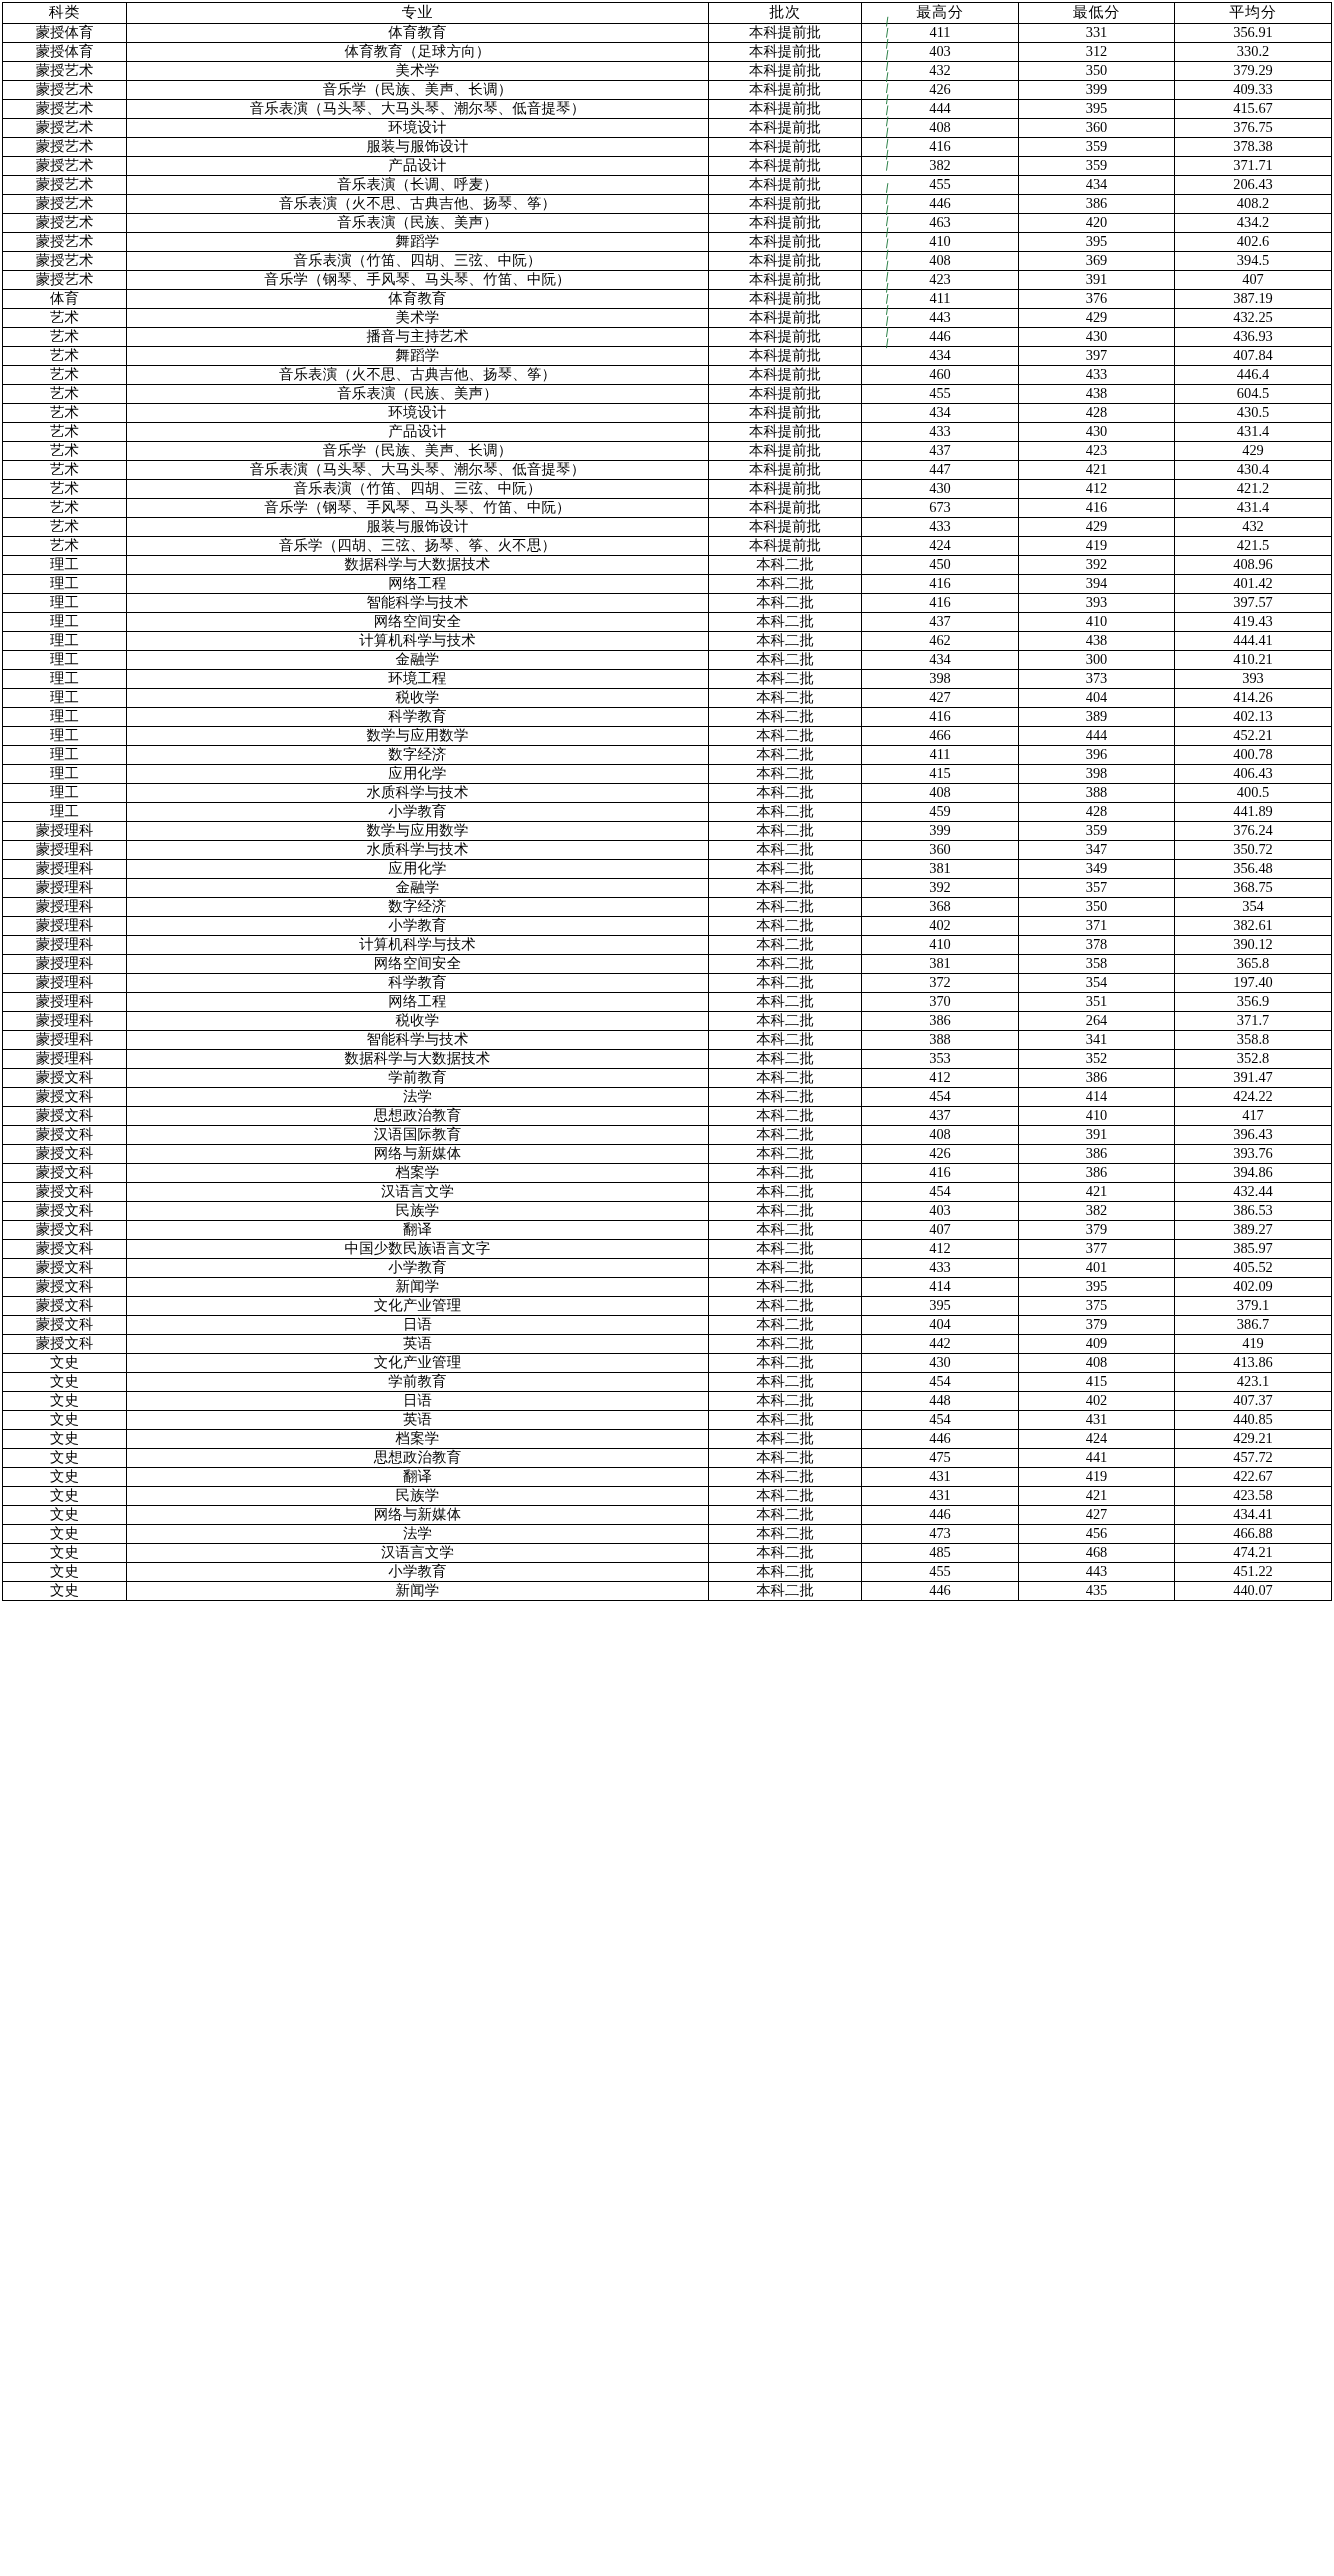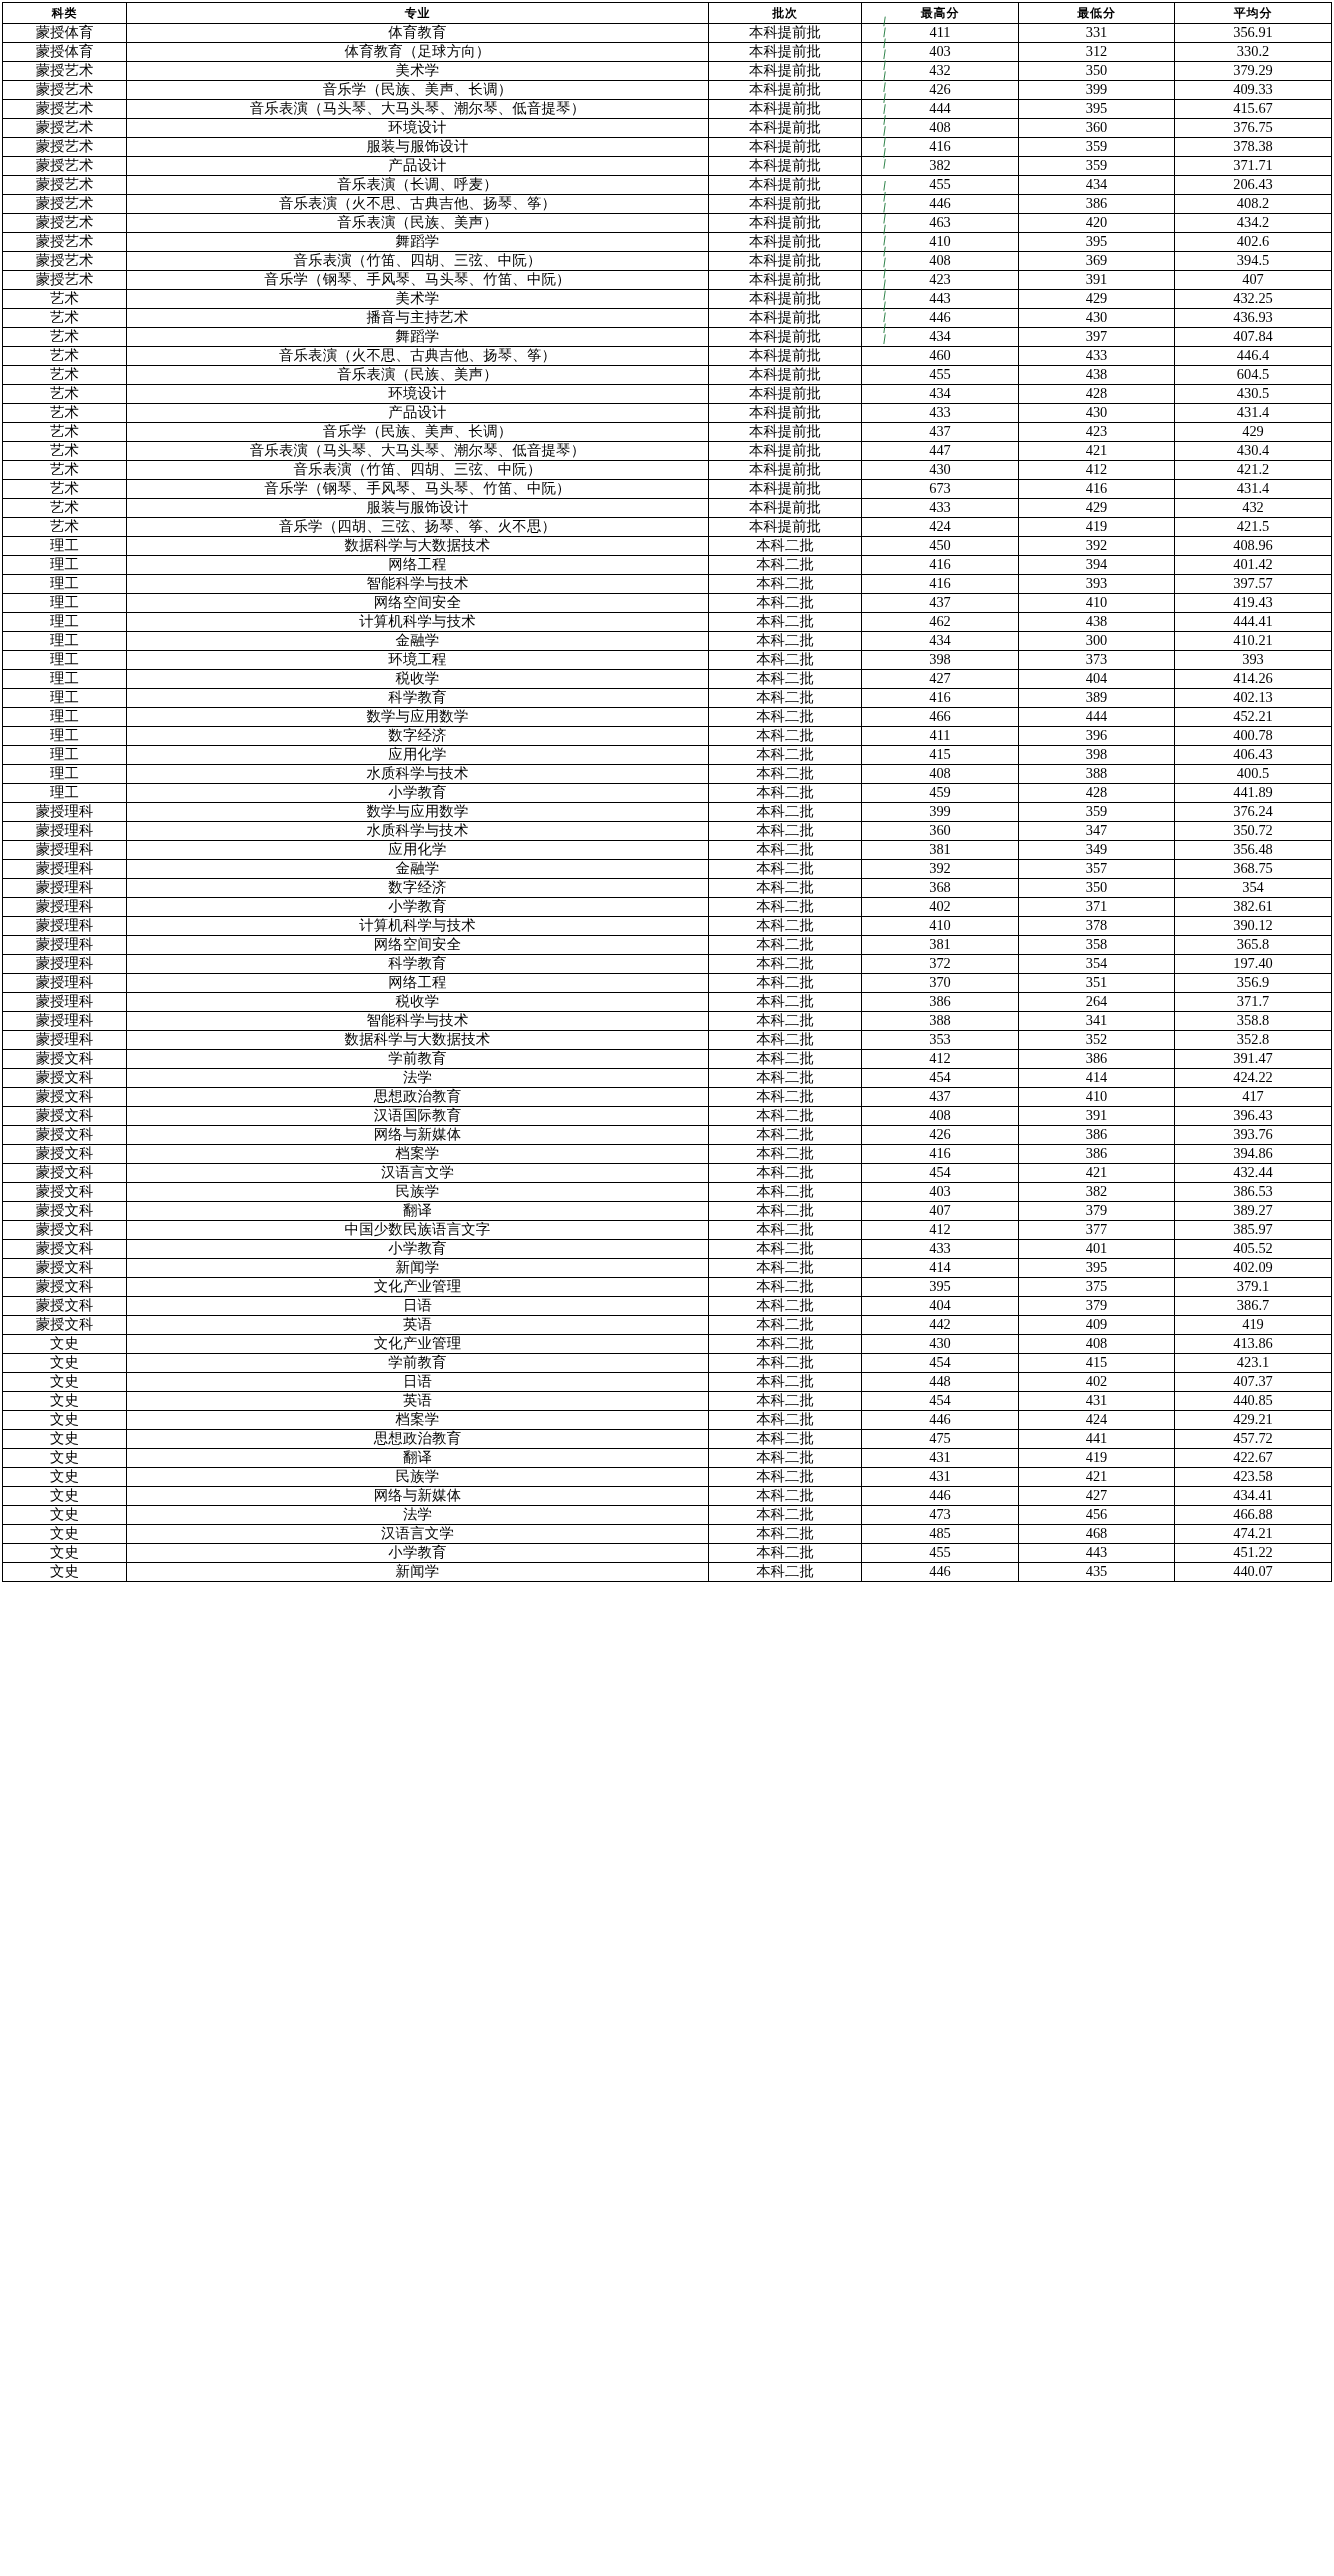--- a/index.html
+++ b/index.html
@@ -36,22 +36,22 @@
     vertical-align: middle;
     color: #000000;
     font-weight: normal;
     padding: 0;
     line-height: 1.05;
     overflow: hidden;
     white-space: nowrap;
   }
   table.score-table thead th {
     height: 19.7px;
-    font-size: 12px;
-    font-weight: bold;
+    font-size: 15px;
+    font-weight: normal;
     letter-spacing: 0.8px;
     margin-top: 12px;
   }
   table.score-table tbody td {
     height: 18px;
     font-size: 14.4px;
   }
   table.score-table tbody td.major {
     letter-spacing: 0.2px;
   }
@@ -198,20 +198,28 @@
           <td class="num">369</td>
           <td class="num">394.5</td>
         </tr>
         <tr>
           <td>蒙授艺术</td>
           <td class="major">音乐学（钢琴、手风琴、马头琴、竹笛、中阮）</td>
           <td>本科提前批</td>
           <td class="num">423</td>
           <td class="num">391</td>
           <td class="num">407</td>
+        </tr>
+        <tr>
+          <td>体育</td>
+          <td class="major">体育教育</td>
+          <td>本科提前批</td>
+          <td class="num">411</td>
+          <td class="num">376</td>
+          <td class="num">387.19</td>
         </tr>
         <tr>
           <td>艺术</td>
           <td class="major">美术学</td>
           <td>本科提前批</td>
           <td class="num">443</td>
           <td class="num">429</td>
           <td class="num">432.25</td>
         </tr>
         <tr>

